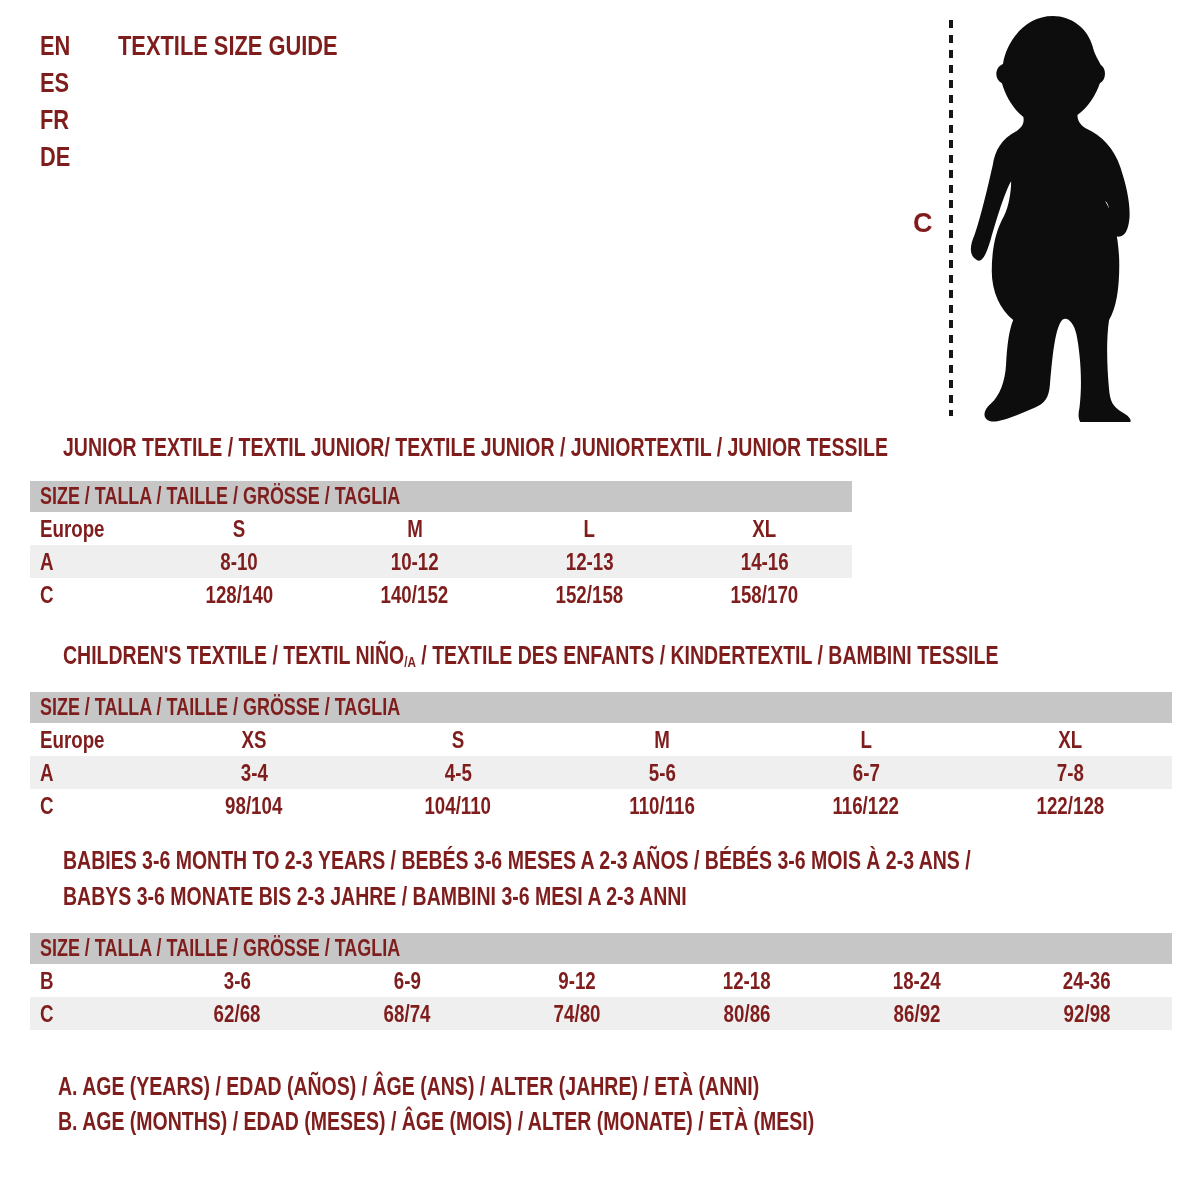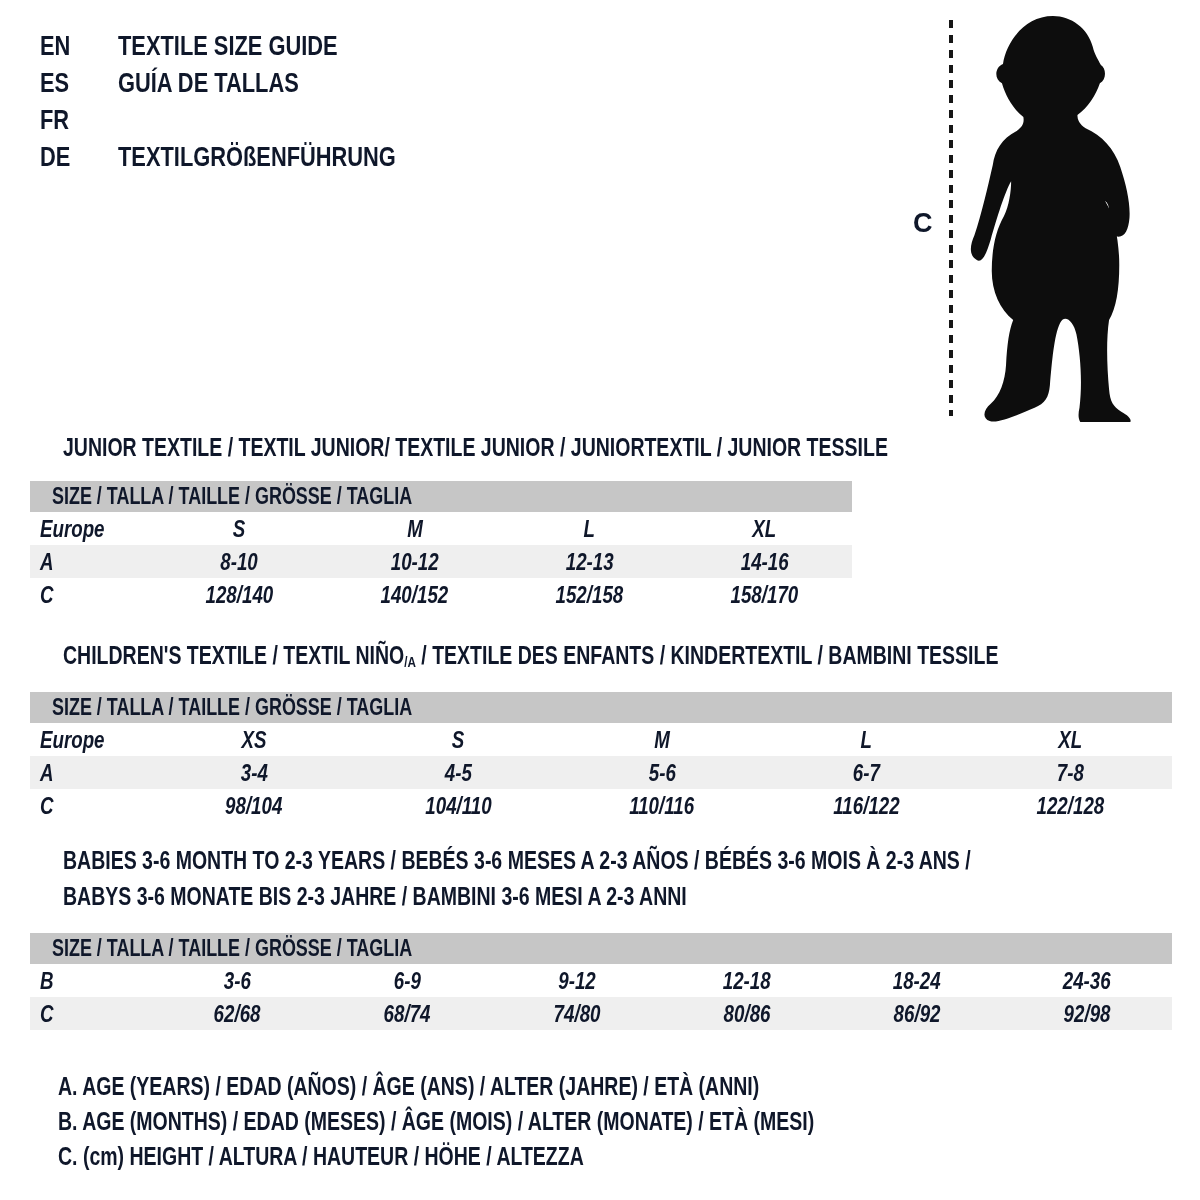--- a/index.html
+++ b/index.html
@@ -1,18 +1,18 @@
 <!DOCTYPE html>
 <html><head>
 <meta charset="utf-8">
 <style>
   html,body { margin:0; padding:0; background:#ffffff; }
   .page {
     position:relative; width:1200px; height:1200px; overflow:hidden;
-    background:#ffffff; color:#0f172a;
+    background:#ffffff; color:#7f1d1d;
     font-family:"Liberation Sans", sans-serif;
   }
   
   .cond  { display:inline-block; white-space:nowrap;
            transform:scaleX(0.78); transform-origin:0 50%; }
   .cond.cc { transform-origin:50% 50%; }
 
   
   .lang-list { position:absolute; left:40px; top:27px; }
   .lang-row  { display:flex; height:37px; align-items:center;
@@ -36,51 +36,49 @@
   .h-children { top:641px; }
   .h-babies   { top:846px; }
   .h-babies .line { display:block; height:36px; }
 
   
   .table { position:absolute; left:30px; }
   .t-junior   { top:481px; width:822px; }
   .t-children { top:692px; width:1142px; }
   .t-babies   { top:933px; width:1142px; }
   .thead { height:31px; display:flex; align-items:center; background:#c6c6c6;
-           padding-left:22px; font-size:23px; font-weight:700; }
+           padding-left:10px; font-size:23px; font-weight:700; }
   .trow  { display:flex; height:33px; align-items:center;
            font-size:24px; font-weight:700; }
   .trow.band { background:#efefef; }
-  .tcell { flex:1; text-align:center;font-style:italic; }
+  .tcell { flex:1; text-align:center; }
   .tcell.label { flex:0 0 112px; text-align:left; padding-left:10px; }
 
   
   .legend { position:absolute; left:58px; top:1072px; }
   .legend-line { height:35px; font-size:25px; font-weight:700; line-height:28px; }
 </style>
 </head>
 <body>
 
 <div class="page">
 
   <div class="lang-list">
     <div class="lang-row">
       <span class="lang-code"><span class="cond">EN</span></span>
       <span class="lang-title"><span class="cond">TEXTILE SIZE GUIDE</span></span>
     </div>
     <div class="lang-row">
       <span class="lang-code"><span class="cond">ES</span></span>
-      <span class="lang-title"><span class="cond">GUÍA DE TALLAS</span></span>
     </div>
     <div class="lang-row">
       <span class="lang-code"><span class="cond">FR</span></span>
     </div>
     <div class="lang-row">
       <span class="lang-code"><span class="cond">DE</span></span>
-      <span class="lang-title"><span class="cond">TEXTILGRÖßENFÜHRUNG</span></span>
     </div>
   </div>
 
   <div class="figure">
     <span class="dim-label">C</span>
     <div class="dash-line"></div>
     <svg class="silhouette" width="186" height="408" viewBox="0 0 180 400" aria-hidden="true">
       <path fill="#0d0d0d" d="M88,2
         C106,2 122,14 127,32 C129,40 132,44 135,50 C140,53 141,64 134,68
         C130,80 122,92 112,99 C112,104 114,108 120,112
@@ -192,16 +190,15 @@
       <div class="tcell"><span class="cond cc">74/80</span></div>
       <div class="tcell"><span class="cond cc">80/86</span></div>
       <div class="tcell"><span class="cond cc">86/92</span></div>
       <div class="tcell"><span class="cond cc">92/98</span></div>
     </div>
   </div>
 
   <div class="legend">
     <div class="legend-line"><span class="cond">A. AGE (YEARS) / EDAD (AÑOS) / ÂGE (ANS) / ALTER (JAHRE) / ETÀ (ANNI)</span></div>
     <div class="legend-line"><span class="cond">B. AGE (MONTHS) / EDAD (MESES) / ÂGE (MOIS) / ALTER (MONATE) / ETÀ (MESI)</span></div>
-    <div class="legend-line"><span class="cond">C. (cm) HEIGHT / ALTURA / HAUTEUR / HÖHE / ALTEZZA</span></div>
   </div>
 
 </div>
 
 </body></html>

